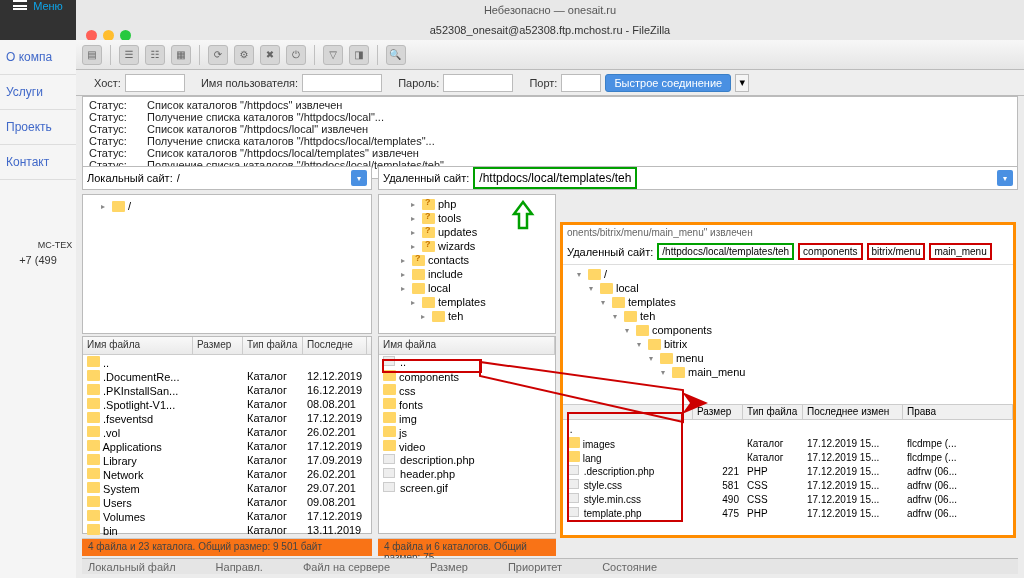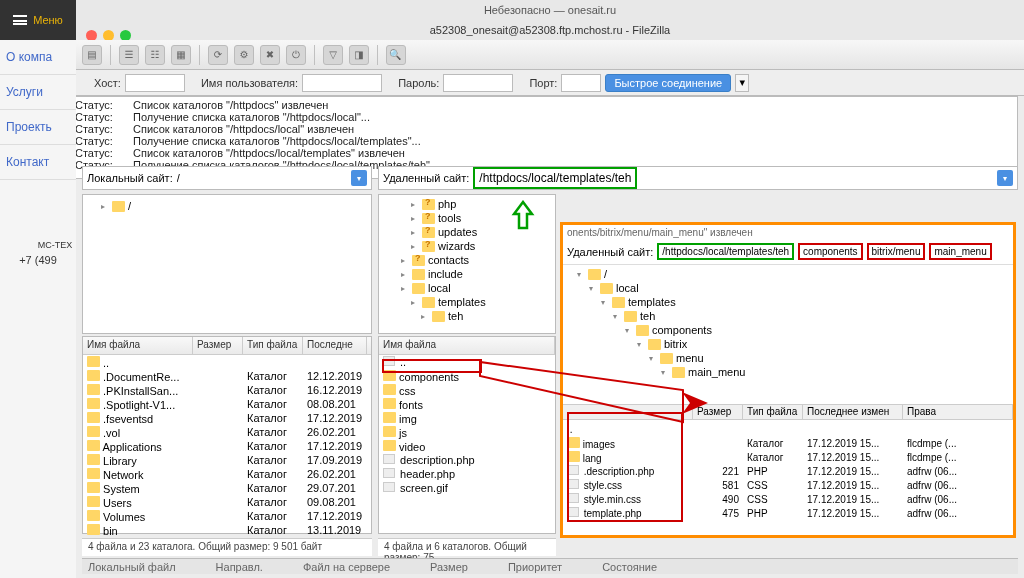--- a/index.html
+++ b/index.html
@@ -1,20 +1,20 @@
 <!DOCTYPE html>
 <html><head>
 <meta charset="utf-8">
 <style>
 * { margin: 0; padding: 0; box-sizing: border-box; font-family: -apple-system, "Helvetica Neue", Arial, sans-serif; font-size: 11px; }
 body { background: #ececec; width: 1024px; height: 578px; overflow: hidden; position: relative; }
 
 
 .side-panel { position: absolute; left: 0; top: 0; width: 76px; height: 578px; background: #f5f5f5; z-index: 5; }
-.menu-dark { background: #323232; color: #eab308; height: 40px; display: flex; align-items: center; justify-content: center; gap: 6px; font-size: 12px; }
+.menu-dark { background: #323232; color: #0ea5e9; height: 40px; display: flex; justify-content: center; gap: 6px; font-size: 12px; }
 .menu-dark .burger { width: 14px; height: 10px; border-top: 2px solid #fff; border-bottom: 2px solid #fff; position: relative; }
 .menu-dark .burger::before { content: ""; position: absolute; top: 3px; left: 0; right: 0; height: 2px; background: #fff; }
 .create-page { background: #3b3b3b; color: #b8b8b8; height: 80px; display: flex; flex-direction: column; align-items: center; justify-content: center; gap: 4px; font-size: 10px; }
 .create-page svg { width: 28px; height: 28px; }
 .side-links { display: flex; flex-direction: column; }
 .side-links a { color: #4169c9; text-decoration: none; padding: 10px 6px; border-bottom: 1px solid #ddd; font-size: 12px; }
 .logo-area { margin-top: 60px; text-align: center; }
 .logo-area .stripes { font-size: 9px; color: #333; margin-left: 34px; }
 .logo-area .phone { font-size: 11px; font-weight: normal; color: #333; margin-top: 4px; }
 
@@ -31,21 +31,21 @@
 .toolbar .sep { width: 1px; height: 20px; background: #c0c0c0; margin: 0 2px; }
 
 
 .quickbar { position: absolute; left: 76px; right: 0; top: 70px; height: 26px; background: #eee; border-bottom: 1px solid #bbb; display: flex; align-items: center; padding: 0 6px; gap: 4px; }
 .quickbar label { color: #333; margin-left: 12px; }
 .quickbar input { border: 1px solid #bbb; background: #fff; height: 18px; padding: 0 4px; font-size: 11px; }
 .quickbar .btn { background: #4a90e2; color: #fff; border: 1px solid #3a7fc7; border-radius: 3px; padding: 2px 8px; font-size: 11px; cursor: pointer; }
 .quickbar .dd { width: 14px; height: 18px; border: 1px solid #bbb; background: #f5f5f5; display: flex; align-items: center; justify-content: center; }
 
 
-.log { position: absolute; left: 68px; right: 6px; top: 96px; height: 83px; background: #fff; border: 1px solid #bbb; overflow: hidden; padding: 2px 6px; line-height: 12px; }
+.log { position: absolute; left: 82px; right: 6px; top: 96px; height: 83px; background: #fff; border: 1px solid #bbb; overflow: hidden; padding: 2px 6px; line-height: 12px; }
 .log .row { display: flex; gap: 10px; color: #222; }
 .log .row span:first-child { width: 48px; }
 
 
 .paths { position: absolute; left: 82px; right: 6px; top: 166px; height: 24px; display: flex; gap: 6px; }
 .paths .pane { background: #fff; border: 1px solid #bbb; height: 24px; display: flex; align-items: center; padding: 0 4px; gap: 4px; }
 .paths .pane.local { width: 290px; }
 .paths .pane.remote { flex: 1; }
 .paths input { border: none; flex: 1; font-size: 11px; }
 .paths .dd { width: 16px; height: 16px; background: #4a90e2; border-radius: 2px; display: flex; align-items: center; justify-content: center; color: #fff; font-size: 8px; }
@@ -86,21 +86,21 @@
 .green-arrow svg { width: 26px; height: 30px; }
 
 
 .red-box { position: absolute; border: 2px solid #c00; z-index: 20; pointer-events: none; }
 .red-box.components-a { left: 382px; top: 359px; width: 100px; height: 14px; }
 .red-box.file-area { left: 567px; top: 412px; width: 116px; height: 110px; }
 .red-quad { position: absolute; left: 478px; top: 354px; z-index: 19; pointer-events:none; }
 .red-arrow-head { position: absolute; left: 680px; top: 390px; z-index: 21; }
 
 
-.statusbar { height: 18px; background: #ffffff; border-top: 1px solid #ccc; padding: 2px 6px; color: #444; font-size: 10px; position: absolute; }
+.statusbar { height: 18px; background: #f97316; border-top: 1px solid #ccc; padding: 2px 6px; color: #444; font-size: 10px; position: absolute; }
 .statusbar.local { left: 82px; top: 538px; width: 290px; }
 .statusbar.remote-a { left: 378px; top: 538px; width: 178px; }
 
 .bottom-strip { position: absolute; left: 82px; right: 6px; top: 558px; height: 16px; background: #e5e5e5; border-top: 1px solid #bbb; display: flex; font-size: 9px; color: #666; padding: 2px 6px; gap: 40px; }
 </style>
 </head>
 <body>
 
 <div class="side-panel">
   <div class="menu-dark">

